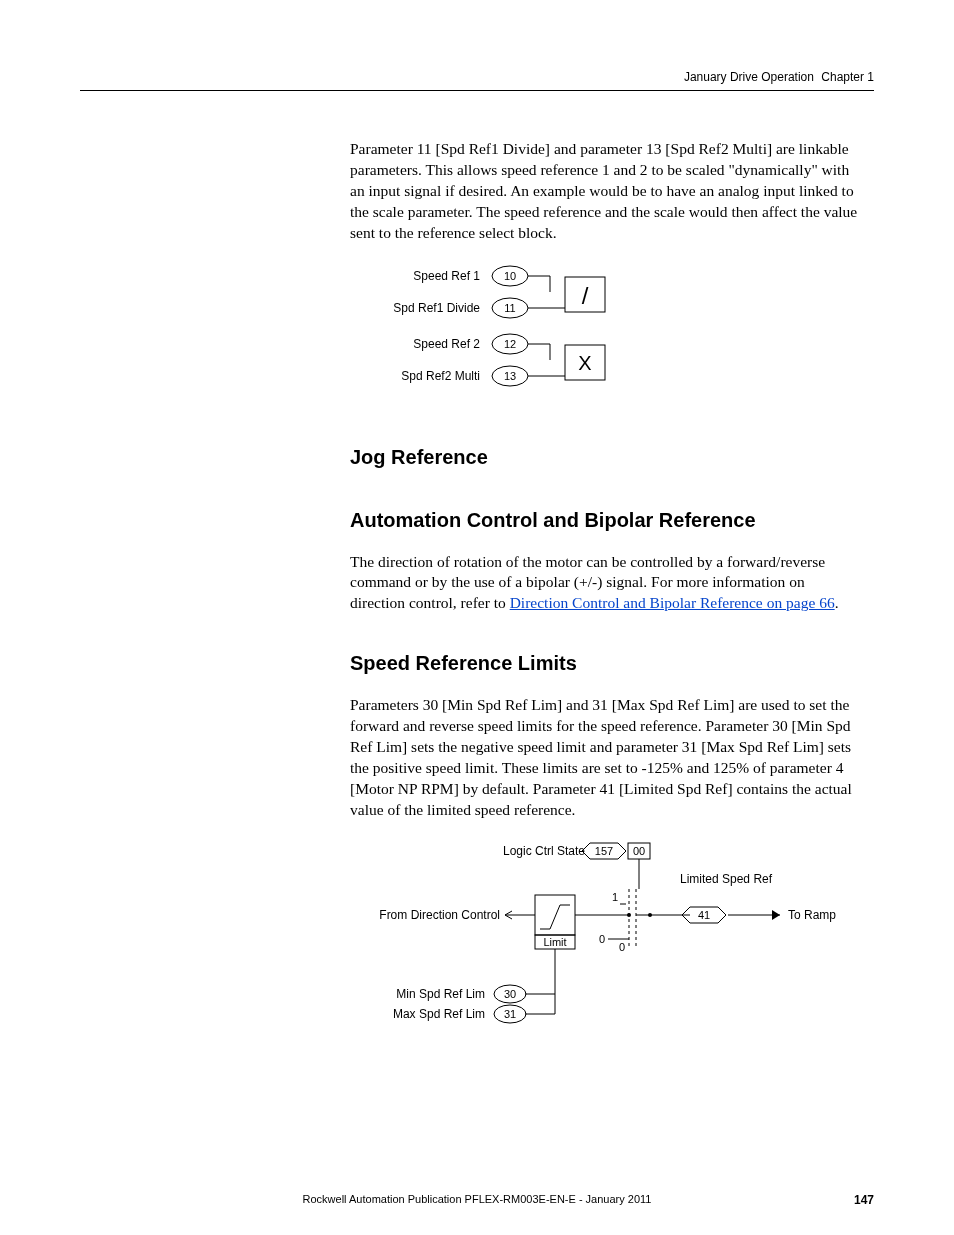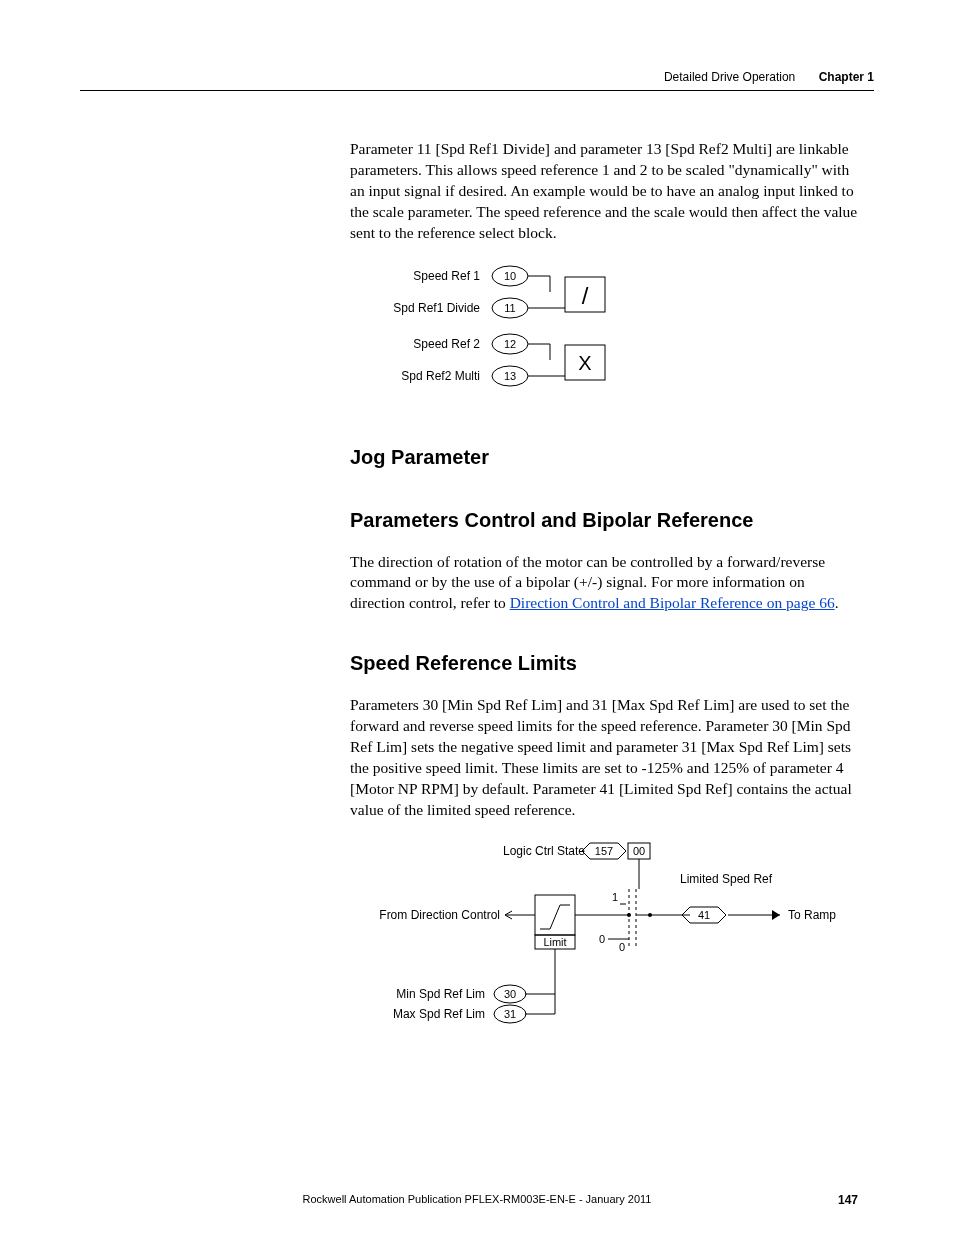--- a/index.html
+++ b/index.html
@@ -19,21 +19,21 @@
     height: 100%;
     position: relative;
   }
   .header {
     text-align: right;
     font-family: Arial, Helvetica, sans-serif;
     font-size: 12px;
     margin-bottom: 6px;
   }
   .header .section-name { font-weight: normal; }
-  .header .chapter { font-weight: bold; margin-left: 20px; }
+  .header .chapter { font-weight: normal; margin-left: 4px; }
   .rule {
     border: none;
     border-top: 1.5px solid #000;
     margin: 0 0 48px 0;
   }
   .content {
     margin-left: 270px;
     font-size: 15.5px;
     line-height: 1.35;
   }
@@ -49,34 +49,34 @@
     position: absolute;
     bottom: 30px;
     left: 80px;
     right: 80px;
     font-family: Arial, Helvetica, sans-serif;
     font-size: 11px;
     text-align: center;
   }
   .footer .page-num {
     position: absolute;
-    right: 16px;
+    right: 0;
     font-weight: bold;
     font-size: 12px;
   }
   
   .diagram { font-family: Arial, Helvetica, sans-serif; font-size: 12px; }
   .diagram text { font-family: Arial, Helvetica, sans-serif; }
 </style>
 </head>
 <body>
 
 <div class="page">
   <div class="header">
-    <span class="section-name">Detailed Drive Operation</span>
+    <span class="section-name">January Drive Operation</span>
     <span class="chapter">Chapter 1</span>
   </div>
   <hr class="rule">
 
   <div class="content">
     <p>Parameter 11 [Spd Ref1 Divide] and parameter 13 [Spd Ref2 Multi] are linkable parameters. This allows speed reference 1 and 2 to be scaled "dynamically" with an input signal if desired. An example would be to have an analog input linked to the scale parameter. The speed reference and the scale would then affect the value sent to the reference select block.</p>
 
     
     <svg class="diagram" width="330" height="140" viewBox="0 0 330 140">
 
@@ -100,23 +100,23 @@
 
       <text x="130" y="118" text-anchor="end" font-size="12">Spd Ref2 Multi</text>
       <ellipse cx="160" cy="114" rx="18" ry="10" fill="none" stroke="#000"></ellipse>
       <text x="160" y="118" text-anchor="middle" font-size="11">13</text>
       <line x1="178" y1="114" x2="215" y2="114" stroke="#000"></line>
 
       <rect x="215" y="83" width="40" height="35" fill="none" stroke="#000"></rect>
       <text x="235" y="108" text-anchor="middle" font-size="20">X</text>
     </svg>
 
-    <h2>Jog Parameter</h2>
+    <h2>Jog Reference</h2>
 
-    <h2>Parameters Control and Bipolar Reference</h2>
+    <h2>Automation Control and Bipolar Reference</h2>
     <p>
       <span>The direction of rotation of the motor can be controlled by a forward/reverse command or by the use of a bipolar (+/-) signal. For more information on direction control, refer to </span><a href="#" class="link">Direction Control and Bipolar Reference on page 66</a><span>.</span>
     </p>
 
     <h2>Speed Reference Limits</h2>
     <p>Parameters 30 [Min Spd Ref Lim] and 31 [Max Spd Ref Lim] are used to set the forward and reverse speed limits for the speed reference. Parameter 30 [Min Spd Ref Lim] sets the negative speed limit and parameter 31 [Max Spd Ref Lim] sets the positive speed limit. These limits are set to -125% and 125% of parameter 4 [Motor NP RPM] by default. Parameter 41 [Limited Spd Ref] contains the actual value of the limited speed reference.</p>
 
     
     <svg class="diagram" width="520" height="190" viewBox="0 0 520 190">
 

